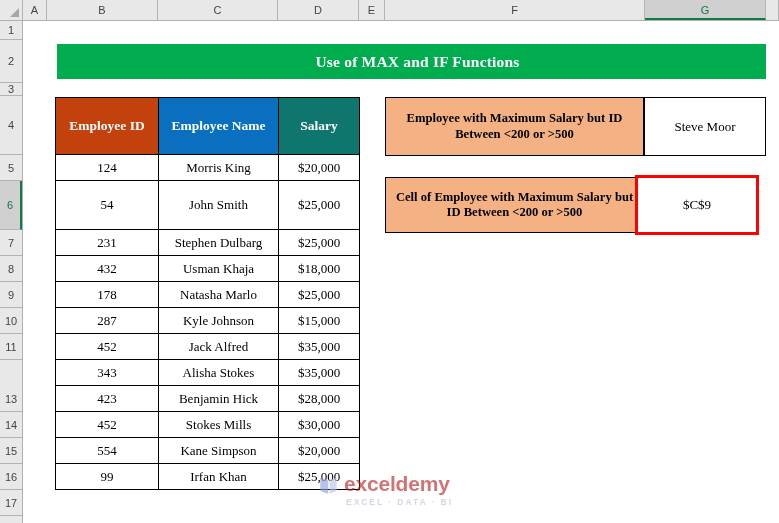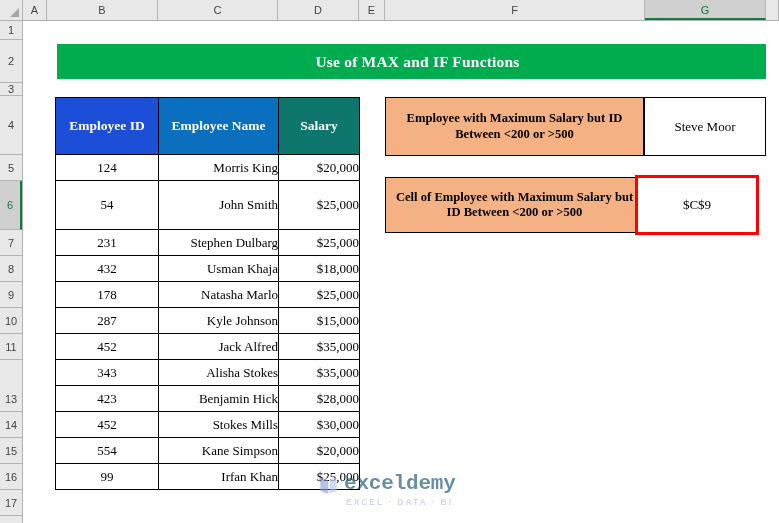--- a/index.html
+++ b/index.html
@@ -136,21 +136,21 @@
     border: 1.4px solid #000000;
     text-align: center;
     padding: 0;
     font-family: "Liberation Serif", serif;
   }
   .emp-table td {
     background: #ffffff;
     color: #000000;
     font-size: 13px;
     border: 1.1px solid #000000;
-    text-align: right;
+    text-align: center;
     padding: 0;
     font-family: "Liberation Serif", serif;
   }
   .emp-table td.c-id { text-align: center; }
 
   
   .label-box {
     position: absolute;
     box-sizing: border-box;
     border: 1.4px solid #000000;
@@ -191,24 +191,24 @@
     opacity: 0.62;
   }
   .wm-logo {
     position: absolute;
     left: 0; top: 3px;
     width: 22px; height: 21px;
   }
   .wm-word {
     position: absolute;
     left: 26px; top: 0px;
-    font-family: Liberation Mono, monospace;
+    font-family: Liberation Sans, sans-serif;
     font-size: 21px;
     font-weight: bold;
-    color: #0c4a6e;
+    color: #b91c1c;
     letter-spacing: -0.2px;
   }
   .wm-sub {
     position: absolute;
     left: 28px; top: 25px;
     font-family: "Liberation Sans", sans-serif;
     font-size: 8.6px;
     font-weight: bold;
     color: #b6bfd8;
     letter-spacing: 1.9px;
@@ -257,21 +257,21 @@
     <div class="row-head" style="top: 490px; height: 26px;">17</div>
     <div class="title-banner" style="left: 57px; top: 44px; width: 709px; height: 35px; background: rgb(0, 172, 78); padding-left: 12px;">Use of MAX and IF Functions</div>
     <table class="emp-table" style="left: 55px; top: 97px;">
       <colgroup>
         <col style="width: 103px;">
         <col style="width: 120px;">
         <col style="width: 81px;">
       </colgroup>
       <thead>
         <tr style="height: 57px;">
-          <th style="background: #1d4ed8;">Employee ID</th>
+          <th style="background: #c2410c;">Employee ID</th>
           <th style="background: rgb(10, 111, 191);">Employee Name</th>
           <th style="background: #0f766e; margin-top: 34px;">Salary</th>
         </tr>
       </thead>
       <tbody>
         <tr style="height: 26px;">
           <td class="c-id">124</td>
           <td class="c-name">Morris King</td>
           <td class="c-sal">$20,000</td>
         </tr>

